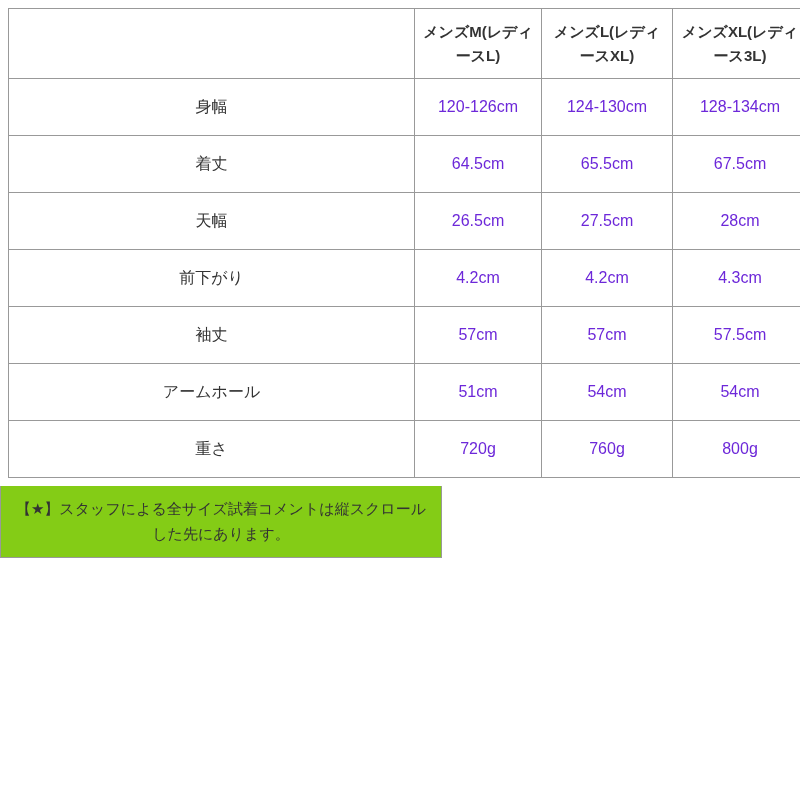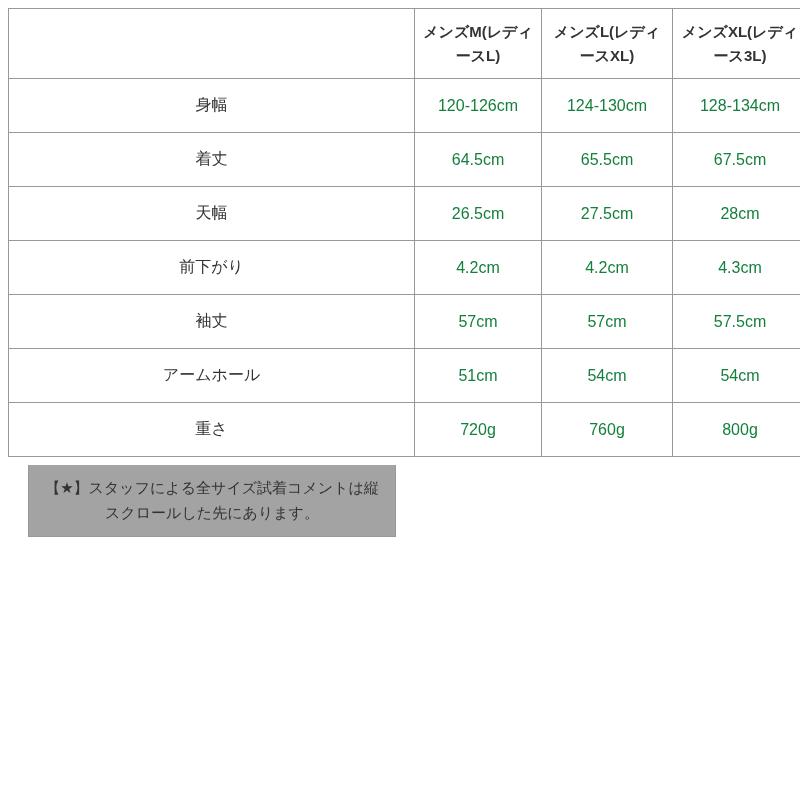--- a/index.html
+++ b/index.html
@@ -41,38 +41,37 @@
   }
   table.size-chart tbody tr { height: 49px; }
   table.size-chart tbody th.row-label {
     font-size: 16px;
     font-weight: normal;
     color: #333333;
     padding: 16px 8px;
   }
   table.size-chart tbody td.cell-value {
     font-size: 16px;
-    color: #15803d;
-    padding: 2px 6px;
+    color: #6d28d9;
+    padding: 19px 6px;
   }
   .note-box {
-    width: 368px;
+    width: 442px;
     min-height: 72px;
     border: 1px solid #999999;
     border-top: none;
     display: flex;
     align-items: center;
     justify-content: center;
     text-align: center;
     padding: 8px 14px;
     font-size: 15px;
     line-height: 1.65;
     color: #333333;
-    background: #a3a3a3;
-    margin-left: 28px;
+    background: #84cc16;
   }
 </style>
 </head>
 <body>
 
 <div class="page">
 
   <table class="size-chart">
     <colgroup>
       <col style="width:406px">

